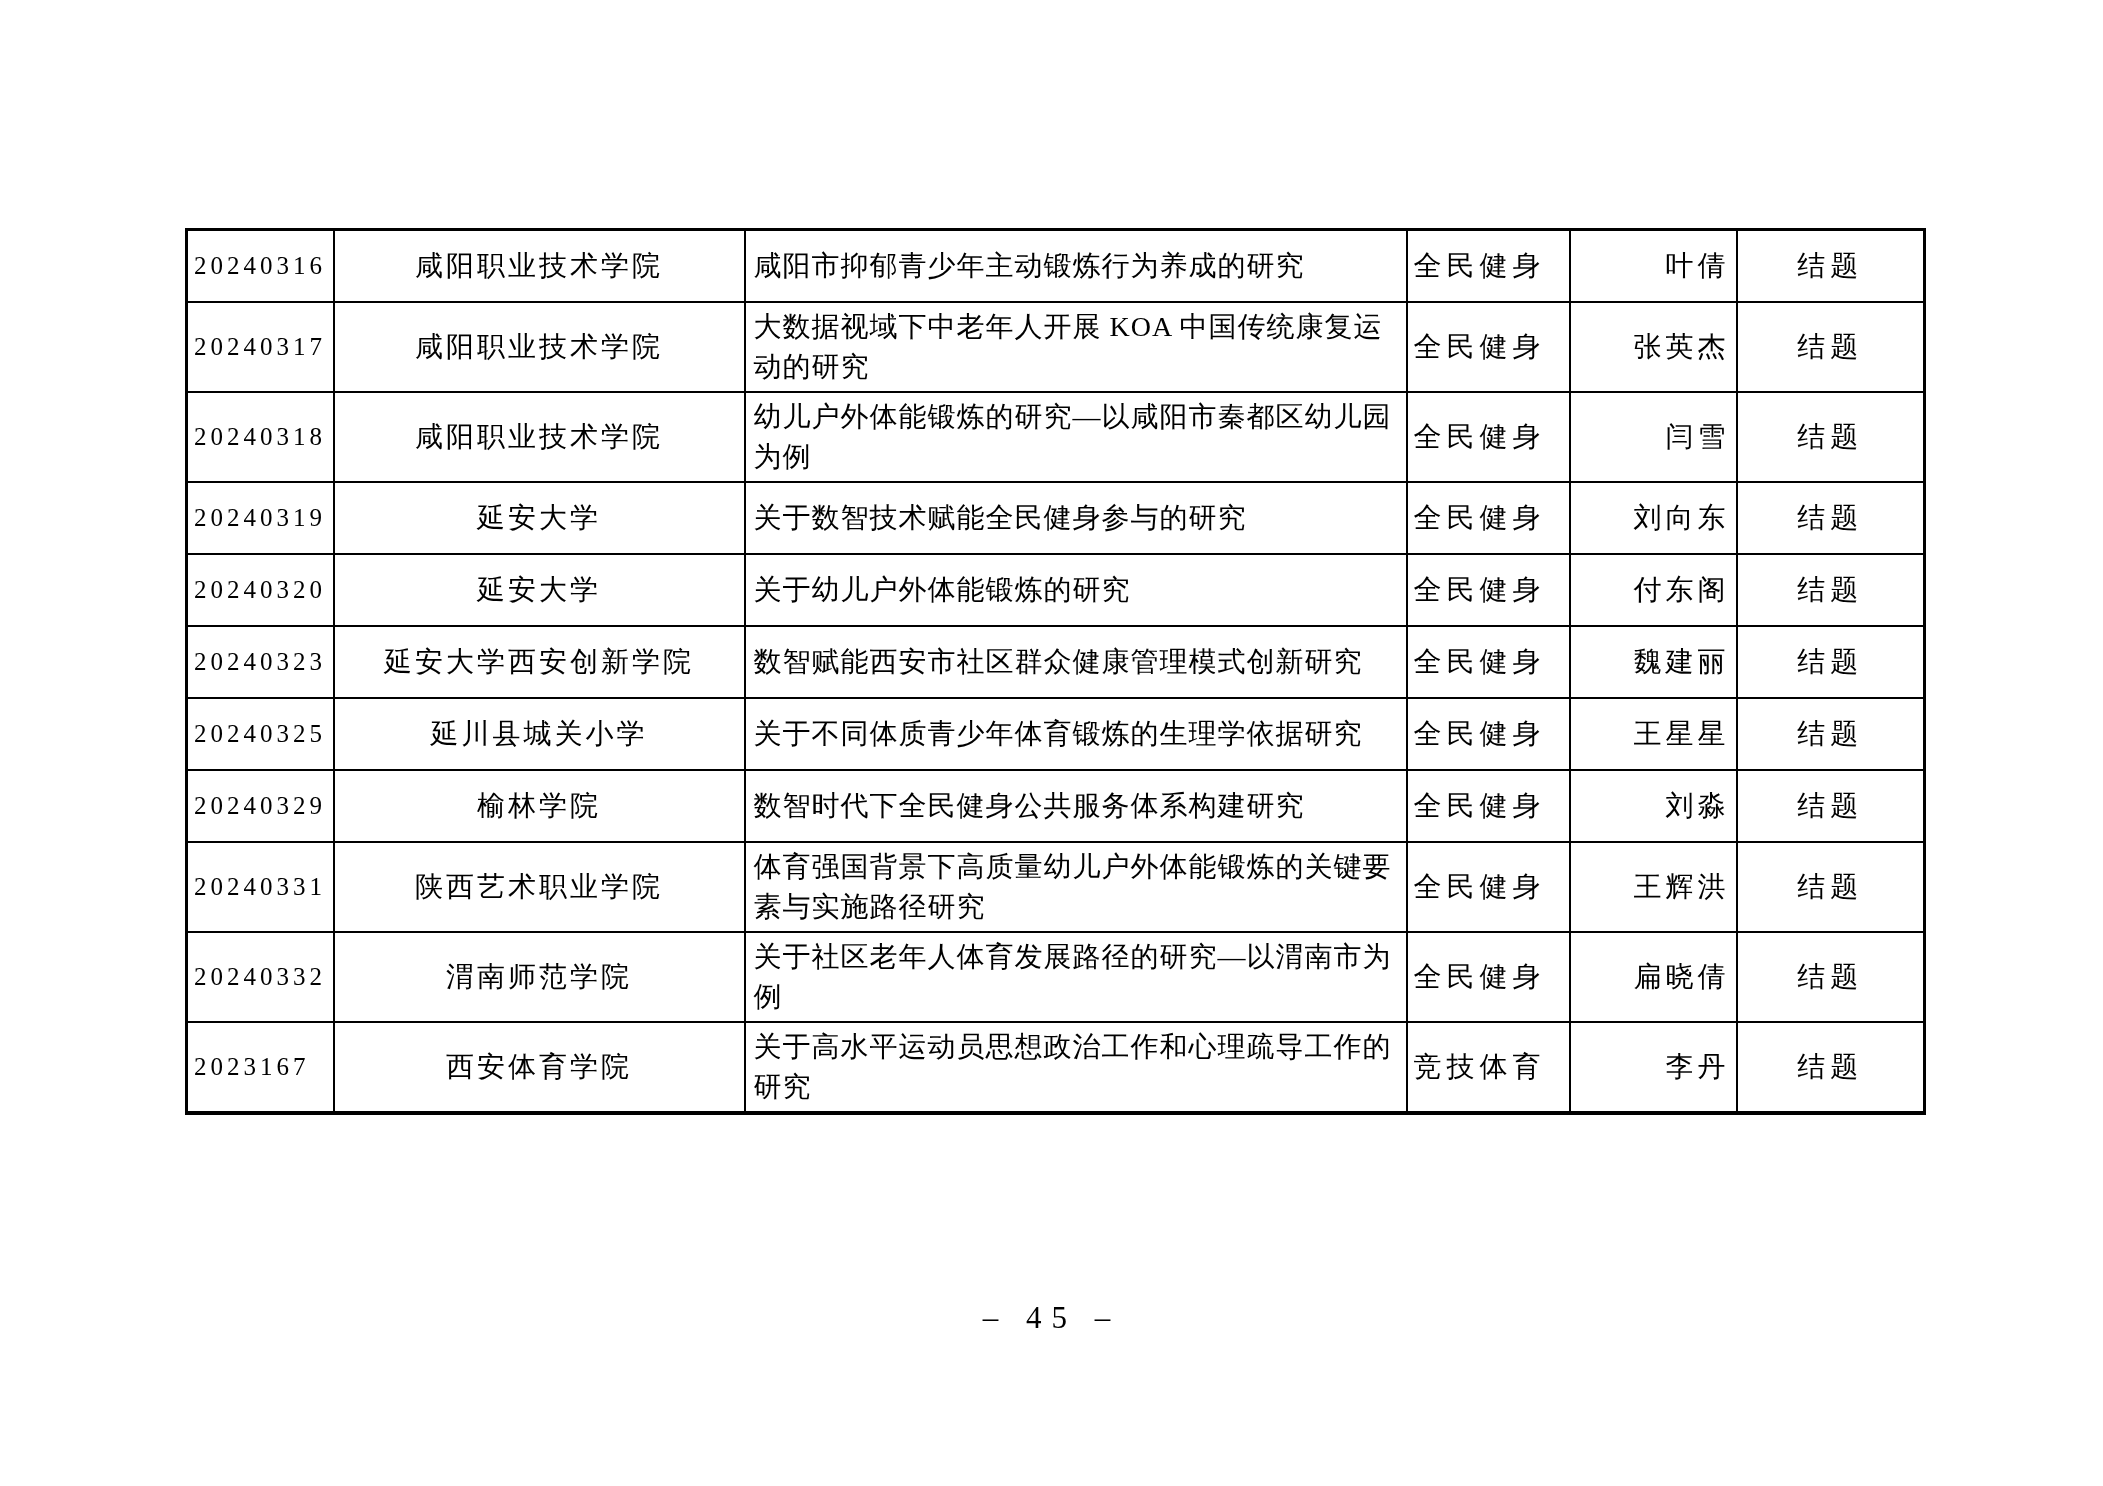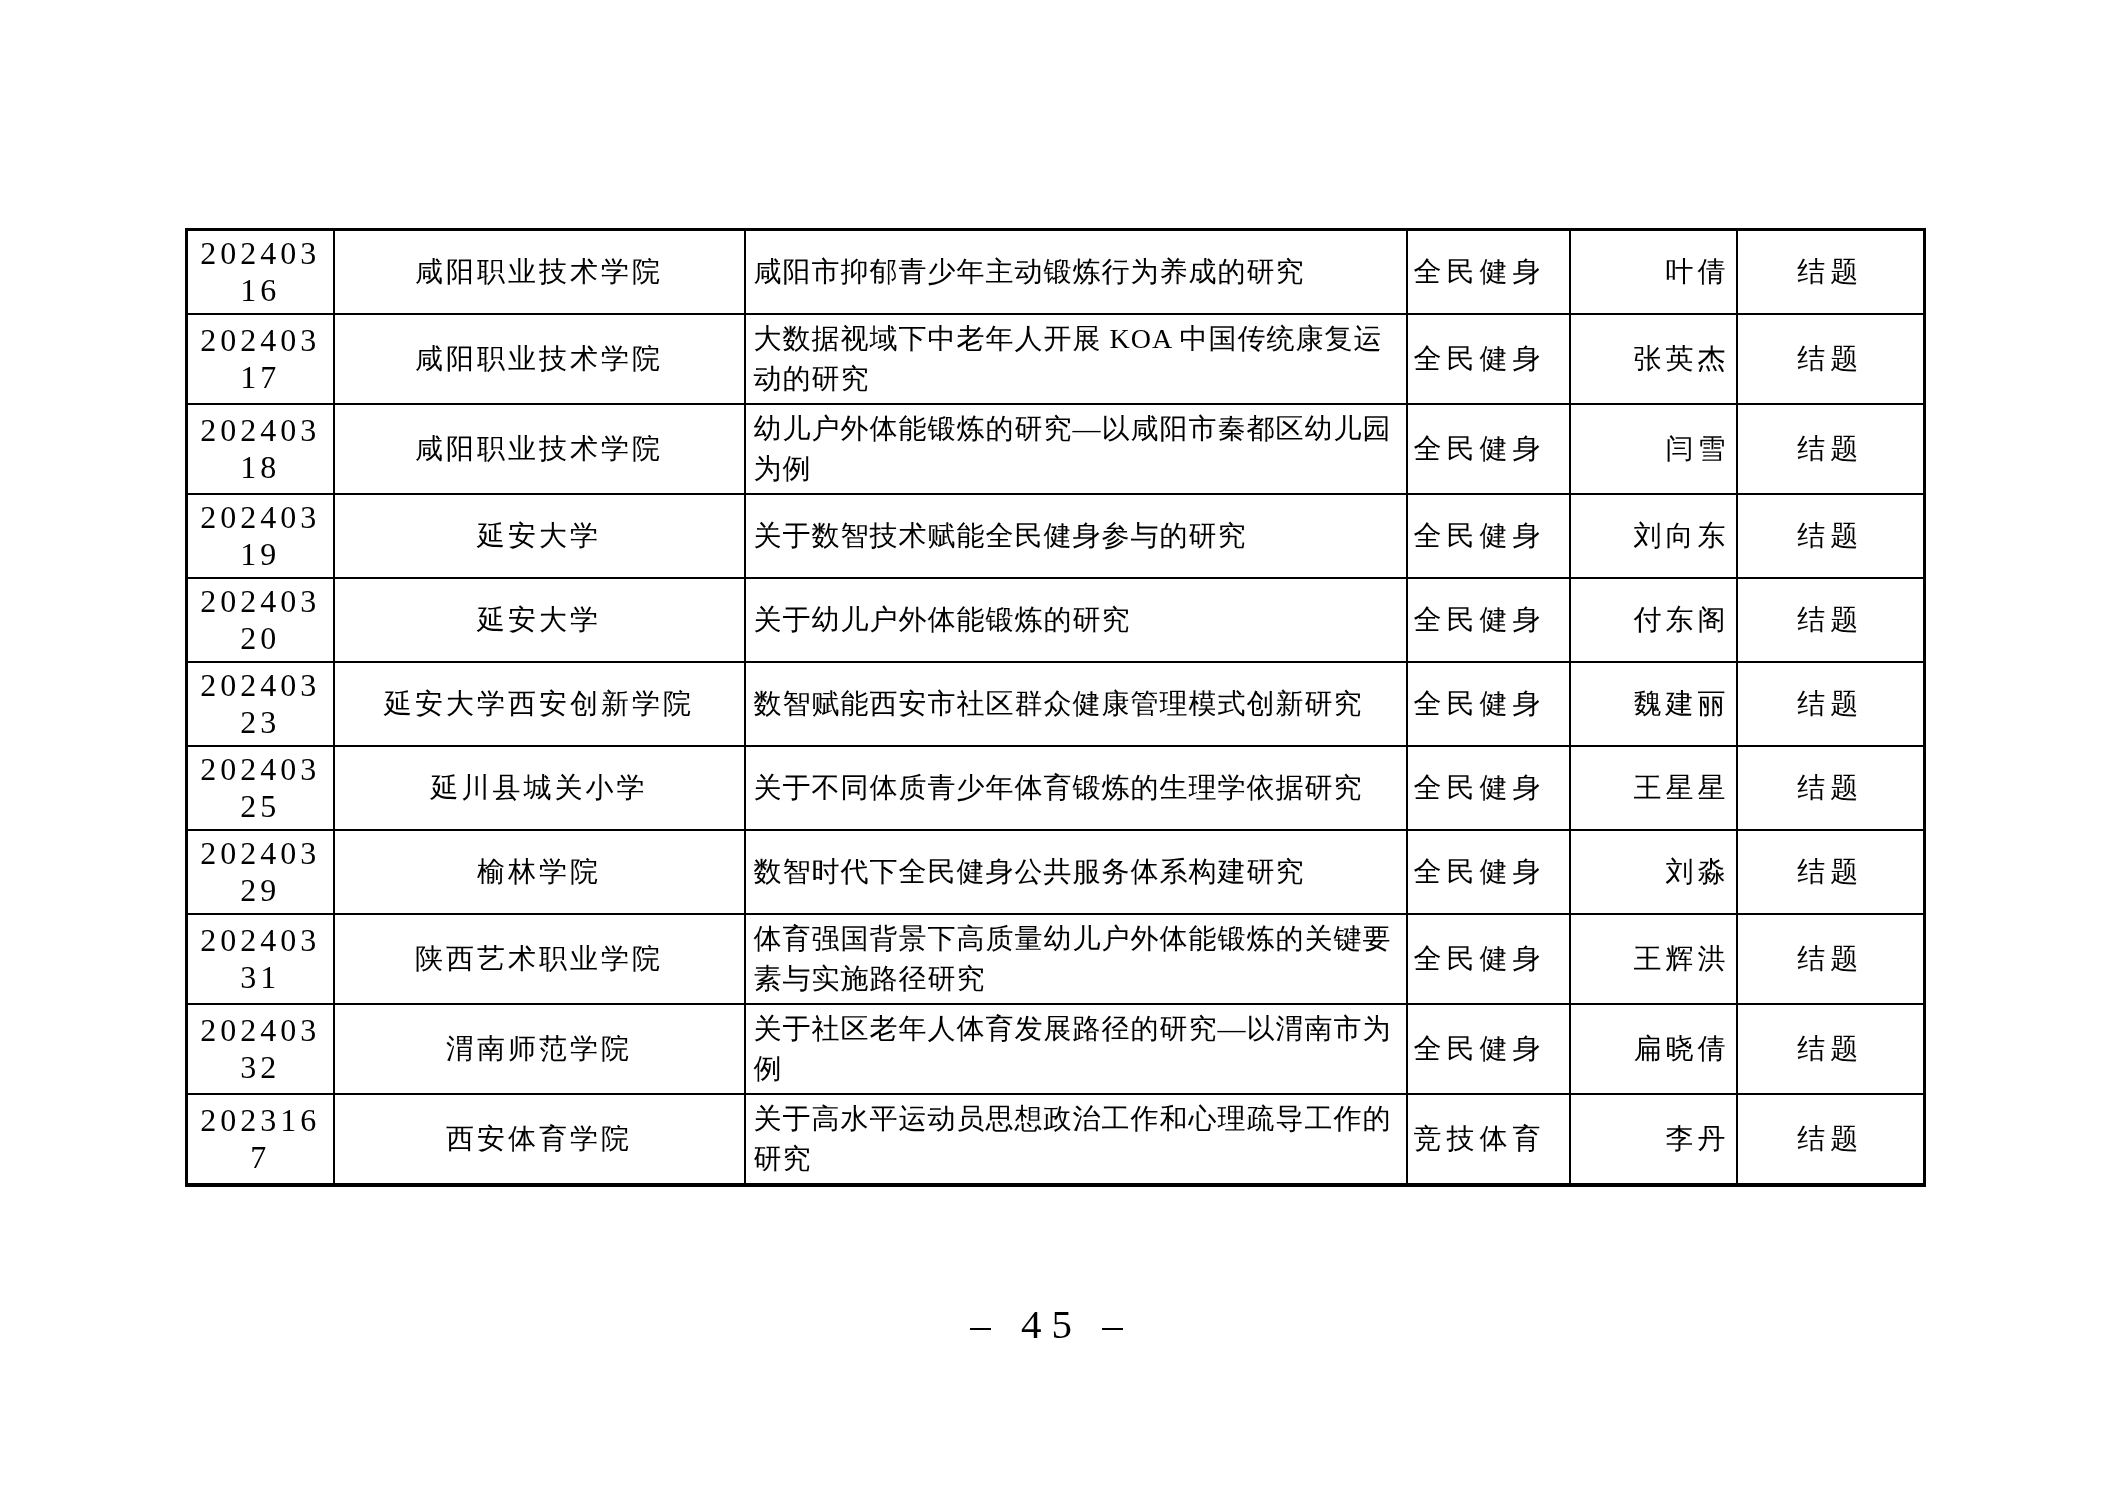--- a/index.html
+++ b/index.html
@@ -29,22 +29,22 @@
   }
   .doc-table td {
     border: 2px solid #000;
     font-size: 28px;
     vertical-align: middle;
     padding: 4px 6px;
     overflow: hidden;
     word-break: break-all;
   }
   td.col-id {
-    text-align: center;
-    font-size: 32px;
+    text-align: left;
+    font-size: 25px;
     letter-spacing: 4px;
   }
   td.col-inst {
     text-align: center;
     letter-spacing: 3px;
     line-height: 38px;
   }
   td.col-title {
     text-align: left;
     letter-spacing: 1px;
@@ -62,21 +62,21 @@
   td.col-status {
     text-align: center;
     letter-spacing: 5px;
   }
   .page-number {
     position: absolute;
     top: 1300px;
     left: 0;
     width: 100%;
     text-align: center;
-    font-size: 41px;
+    font-size: 31px;
     letter-spacing: 10px;
   }
 </style>
 </head>
 <body>
 
 <table class="doc-table">
   <colgroup>
     <col style="width:147px">
     <col style="width:411px">

